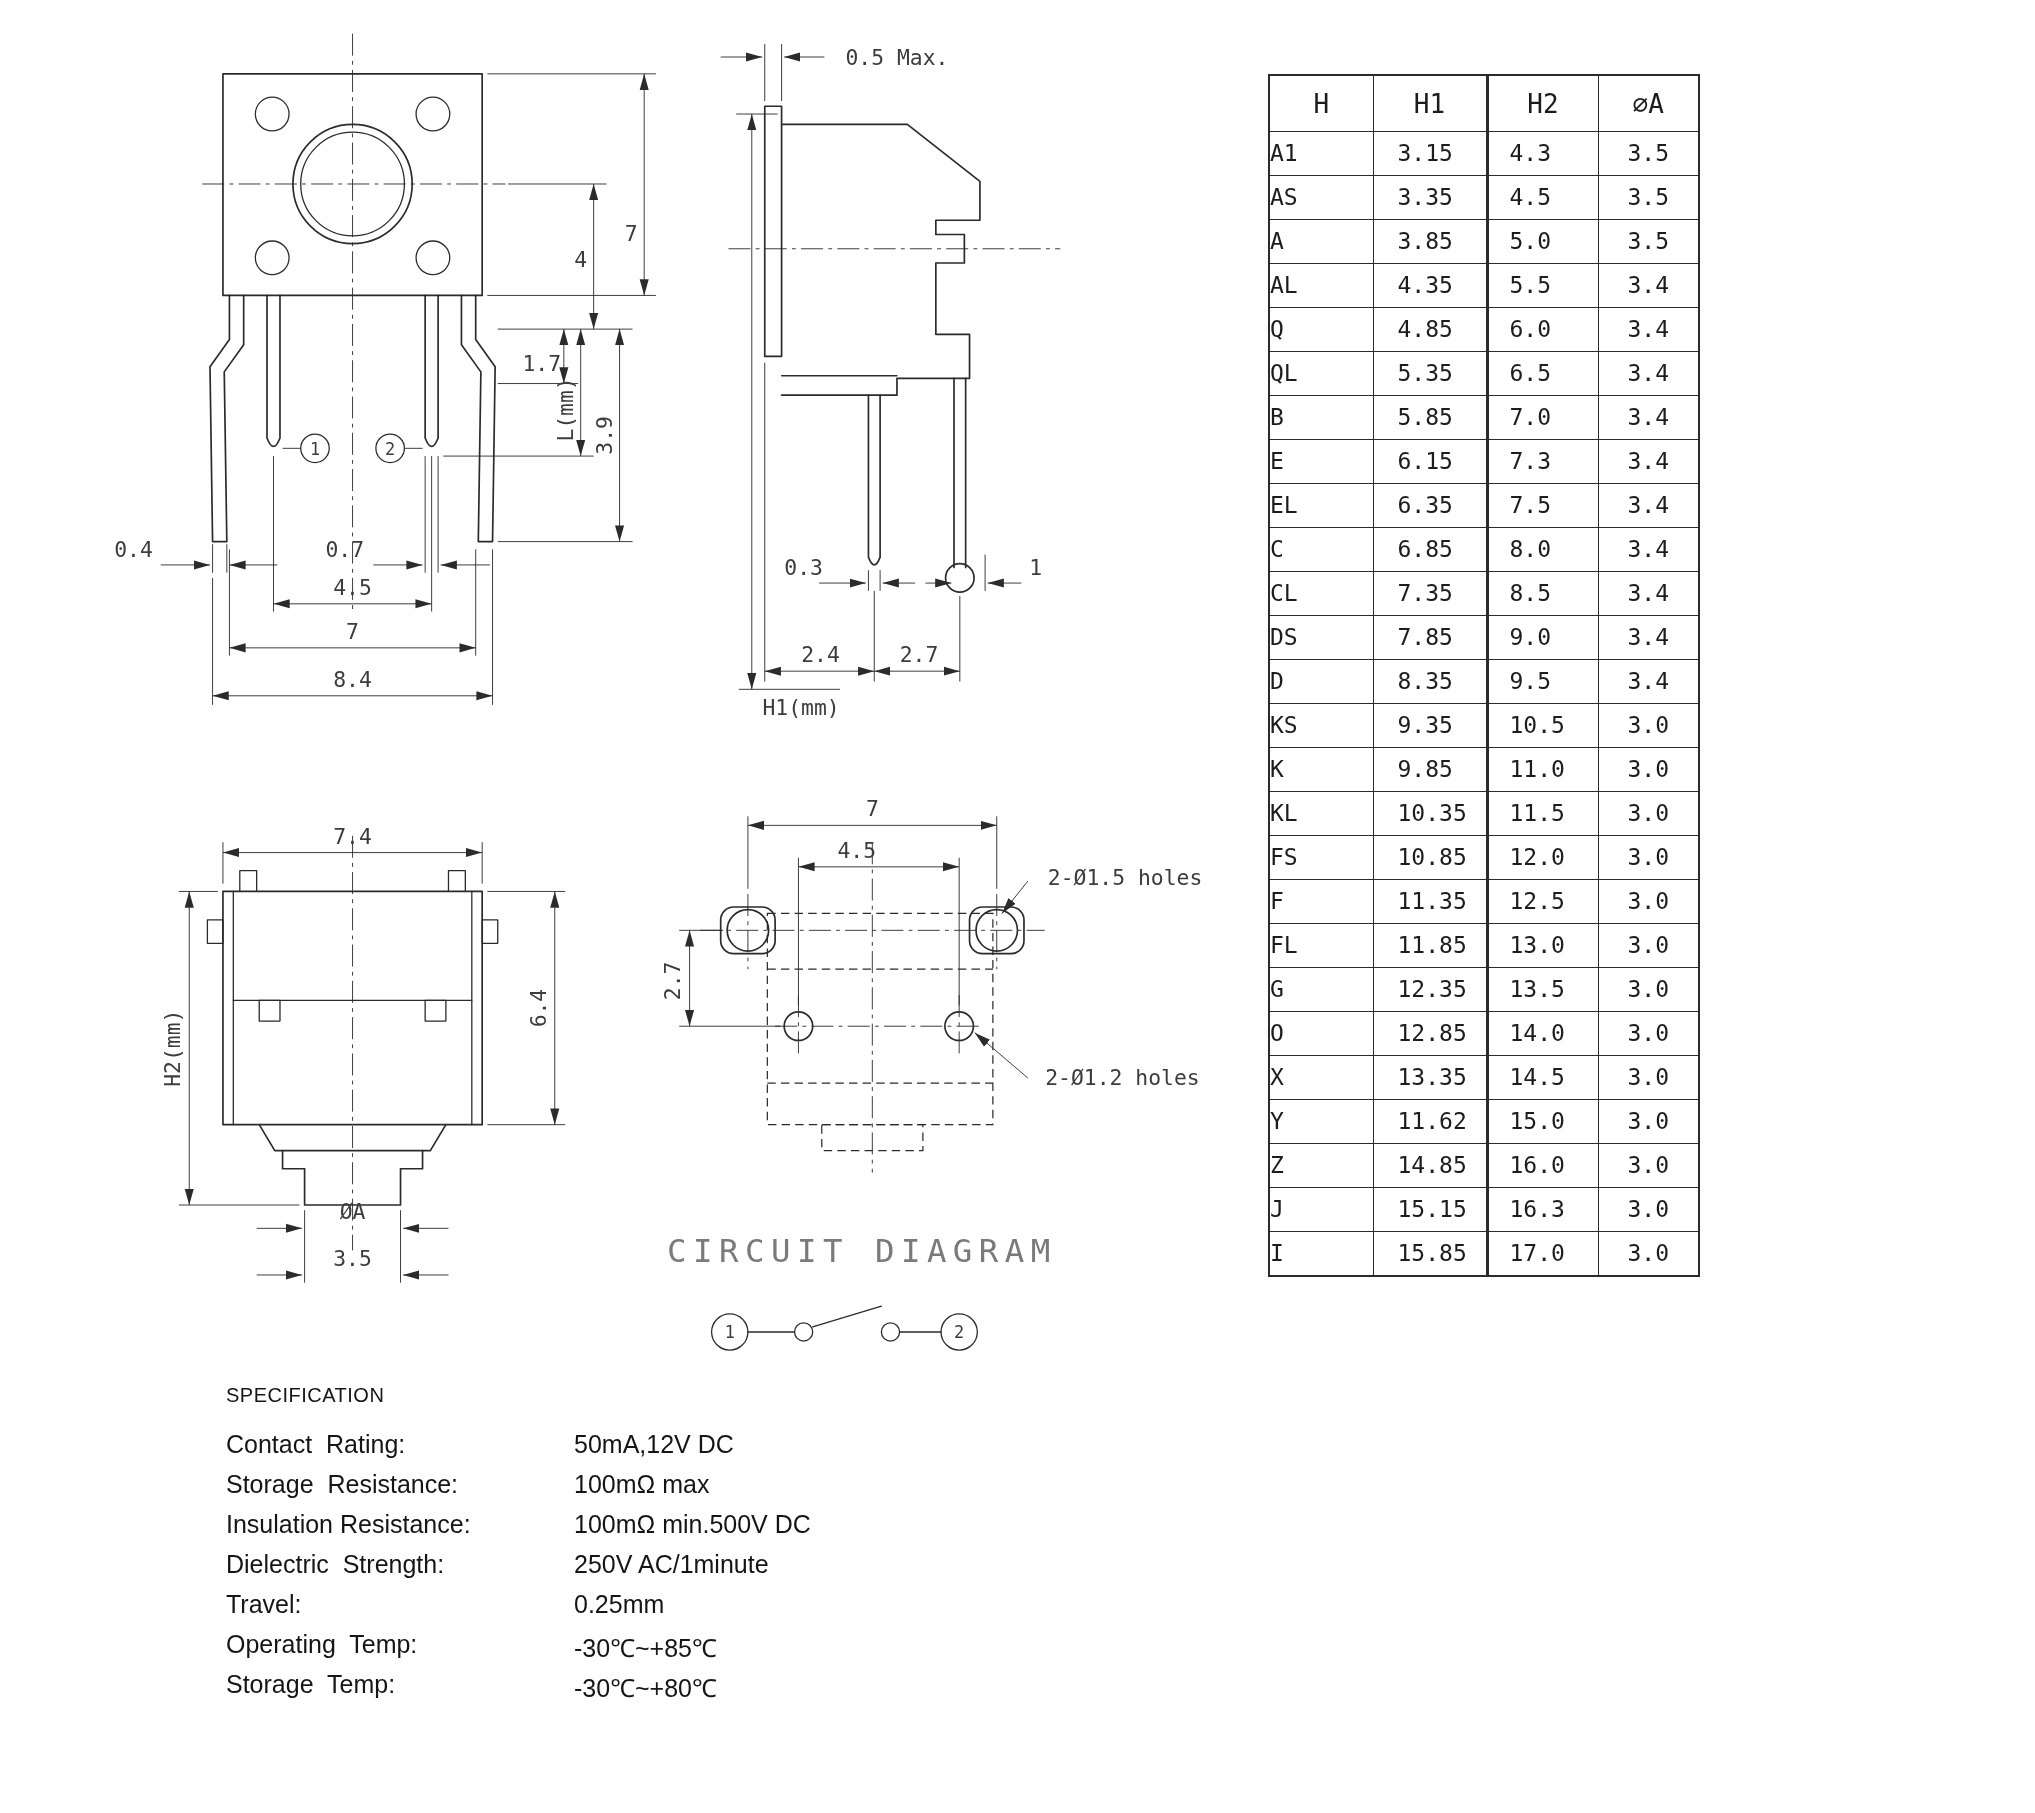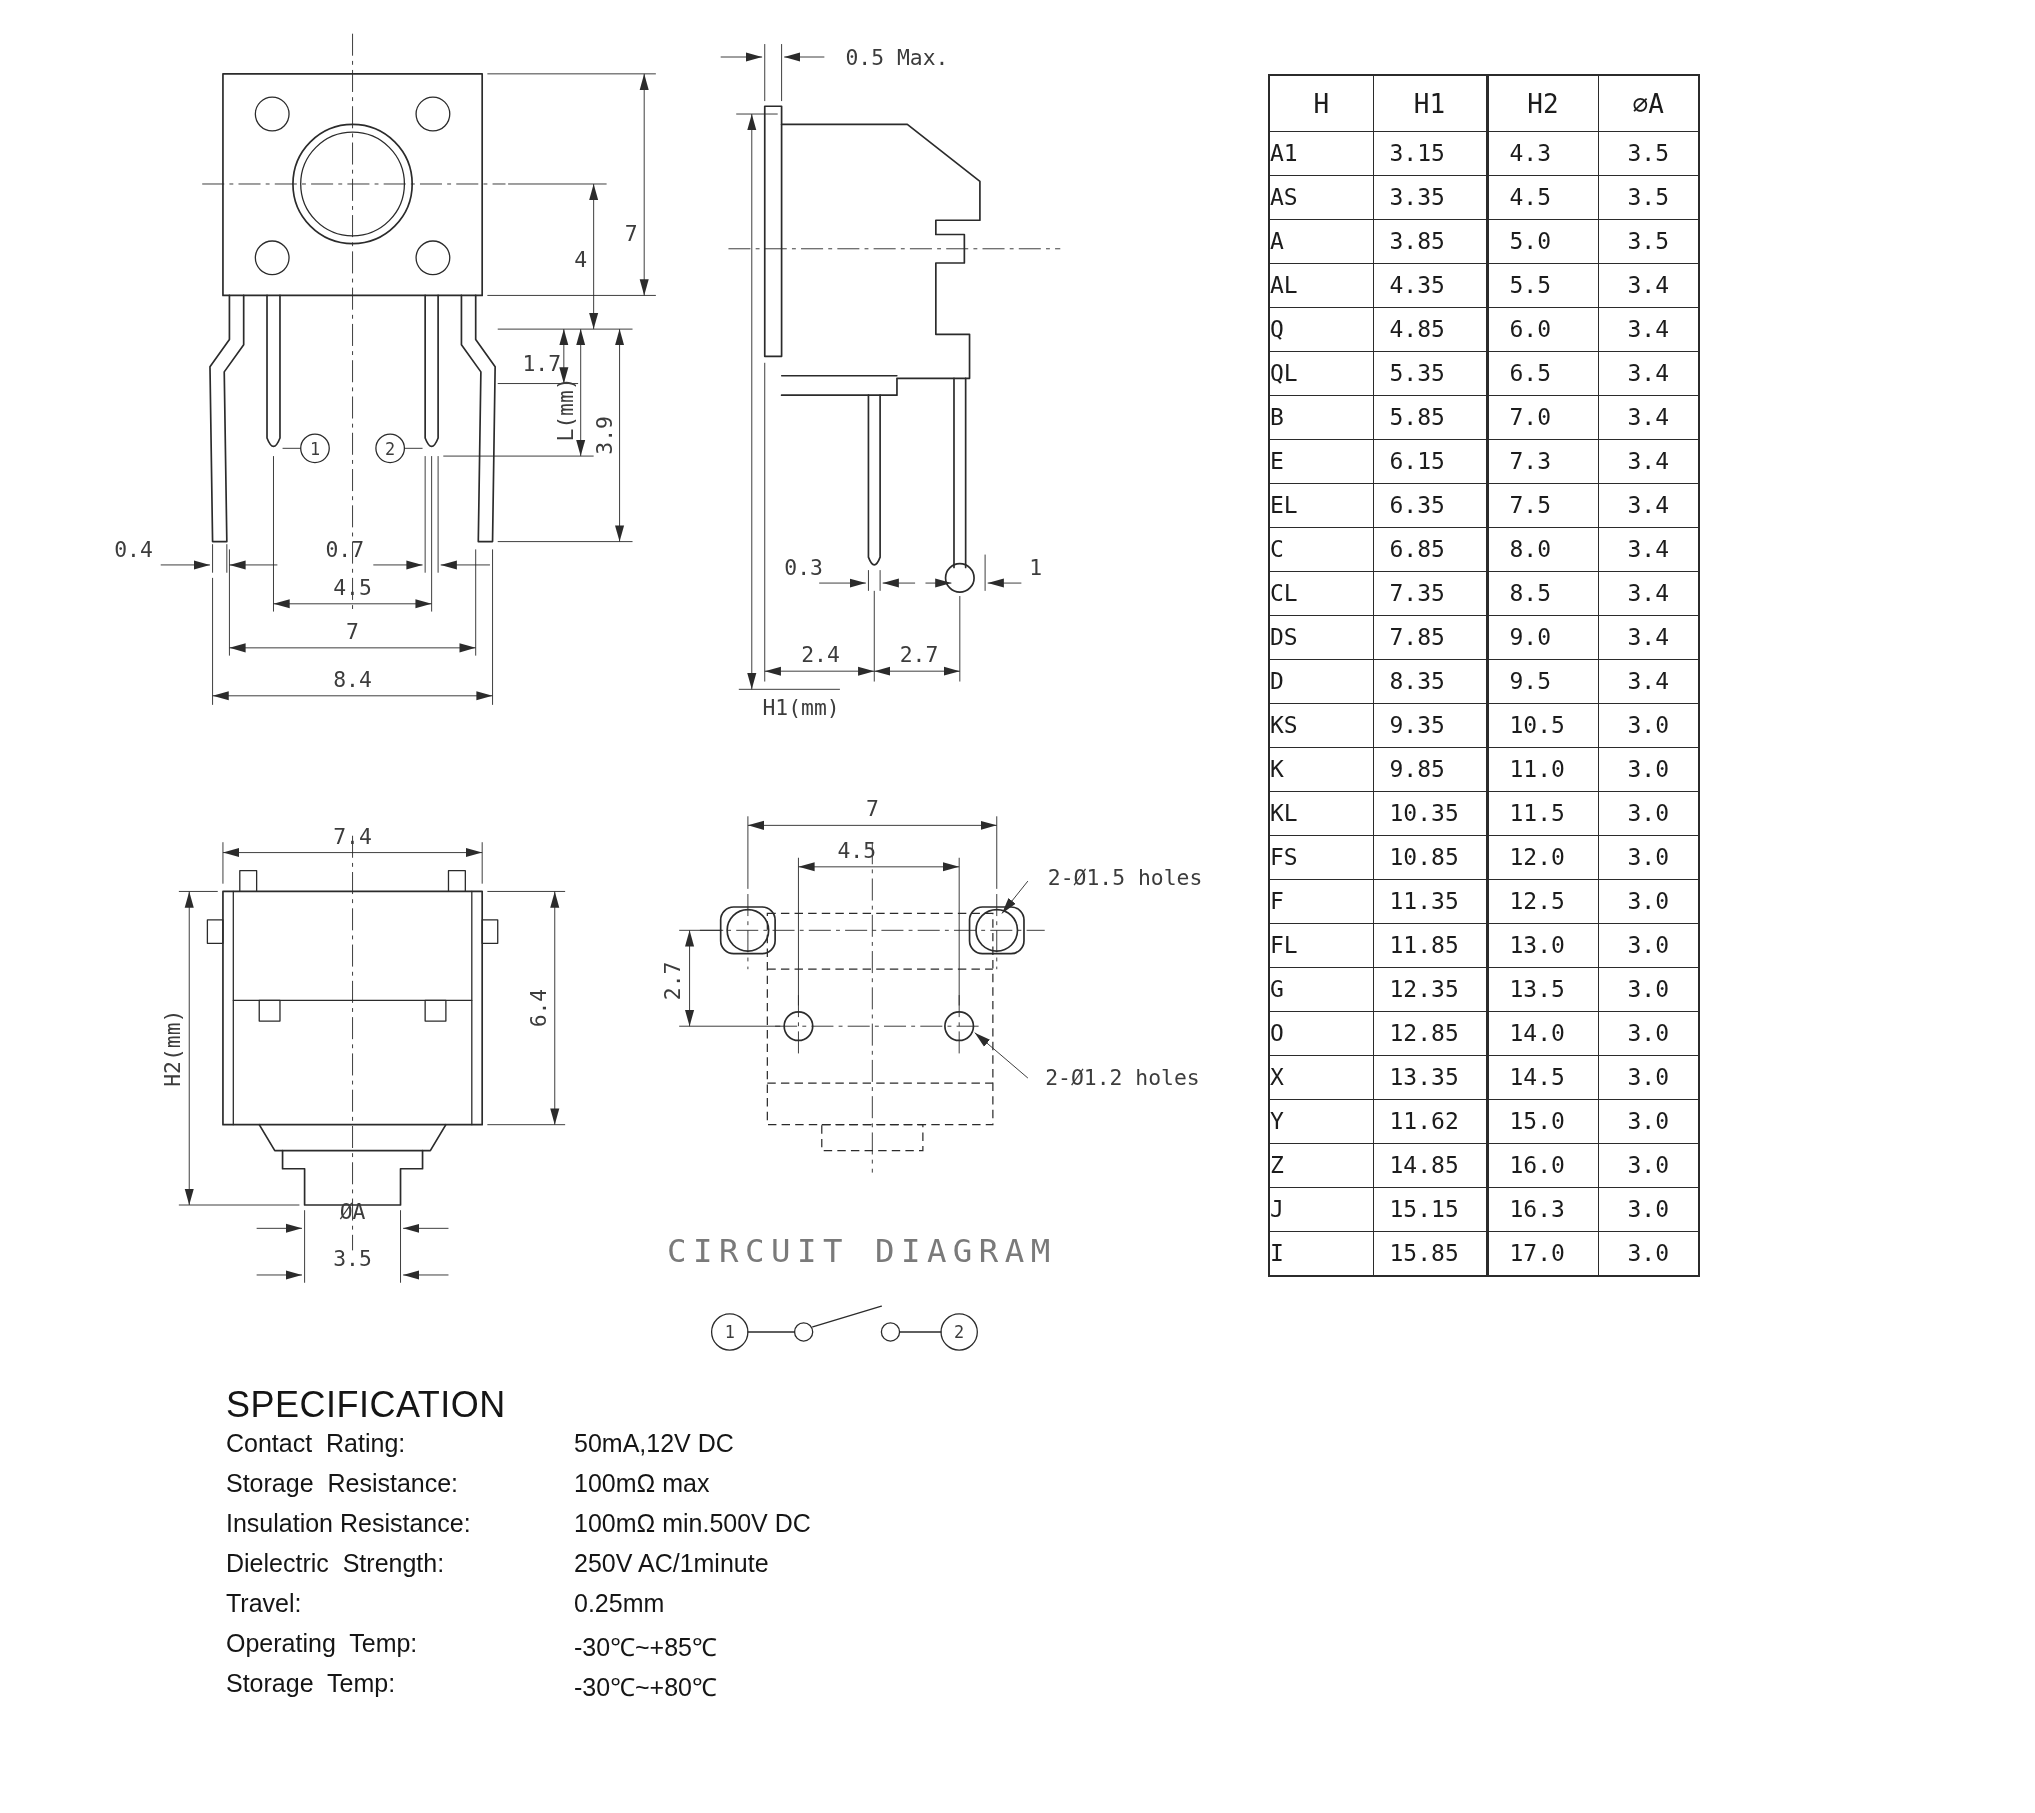--- a/index.html
+++ b/index.html
@@ -24,27 +24,27 @@
     position:absolute; left:1268px; top:74px;
     border-collapse:collapse; table-layout:fixed; background:#fff;
     font-family:"DejaVu Sans Mono", monospace; color:#1c1c1c;
     border:2px solid #2b2b2b;
   }
   .dim-table th, .dim-table td { border:1px solid #2b2b2b; overflow:hidden; }
   .dim-table th { height:53px; font-size:26px; font-weight:normal; text-align:center; }
   .dim-table td { height:43px; font-size:23px; line-height:43px; padding:0; }
   .dim-table th:nth-child(2), .dim-table td:nth-child(2) { border-right-width:3px; }
   .dim-table td:nth-child(1) { }
-  .dim-table td:nth-child(2) { padding-left:16px; }
+  .dim-table td:nth-child(2) { padding-left:24px; }
   .dim-table td:nth-child(3) { padding-left:21px; }
   .dim-table td:nth-child(4) { text-align:center; }
 
   
   .spec { position:absolute; left:226px; top:1384px; color:#151515; }
-  .spec-title { font-size:36px; letter-spacing:0.5px; margin-bottom:3px; }
+  .spec-title { font-size:20px; letter-spacing:0.5px; margin-bottom:23px; }
   .spec-row { display:flex; height:40px; align-items:flex-start; font-size:25px; }
   .spec-label { width:348px; white-space:pre; }
   .spec-value { white-space:pre; }
 </style>
 </head>
 <body>
 
 <svg class="drawings" width="2035" height="1814" viewBox="0 0 1570 1400" preserveAspectRatio="none">
   <defs>
     <marker id="arr" viewBox="0 0 13 9" refX="12.5" refY="4.5" markerWidth="13" markerHeight="9" markerUnits="userSpaceOnUse" orient="auto-start-reverse">

